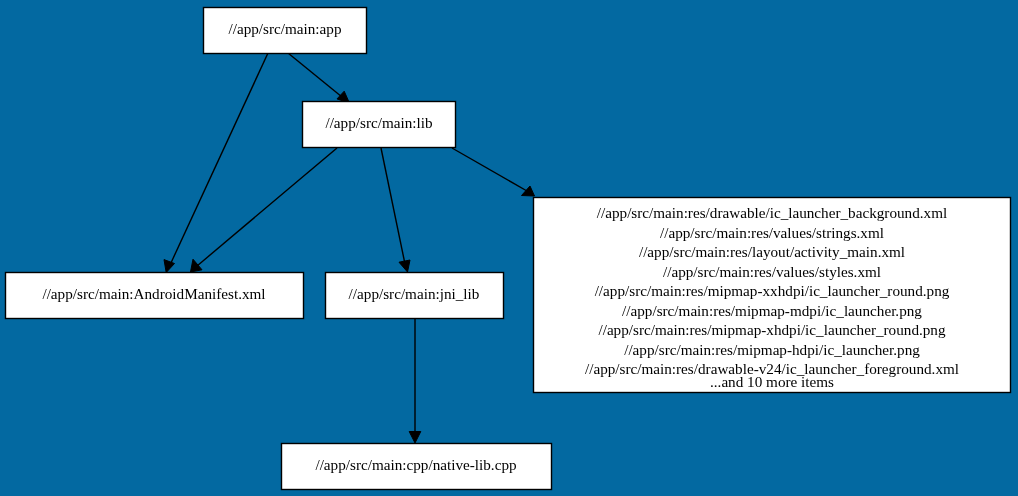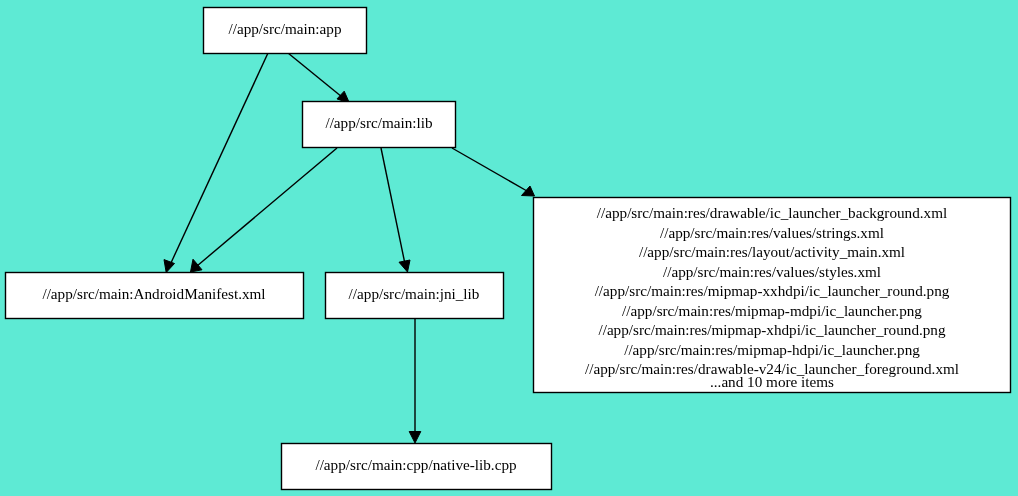--- a/index.html
+++ b/index.html
@@ -10,21 +10,21 @@
   body {
     width: 1018px;
     height: 496px;
     overflow: hidden;
     font-family: "Liberation Serif", "DejaVu Serif", serif;
   }
   #graph-root {
     position: relative;
     width: 1018px;
     height: 496px;
-    background: #5eead4;
+    background: #0369a1;
   }
   svg#graph-svg {
     position: absolute;
     top: 0;
     left: 0;
     width: 1018px;
     height: 496px;
     display: block;
   }
   .node-box {

